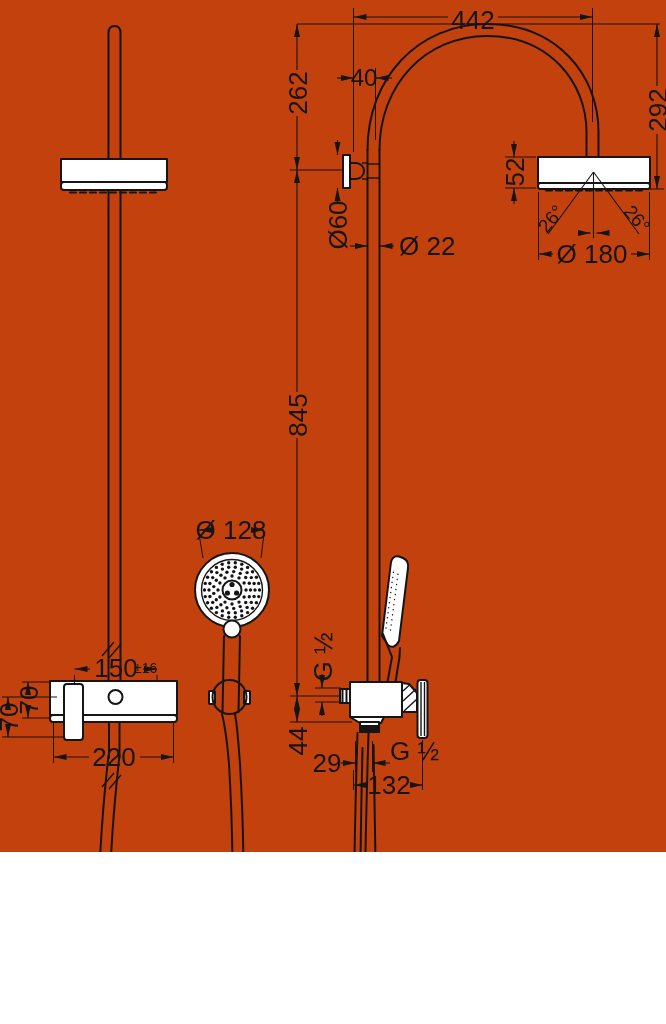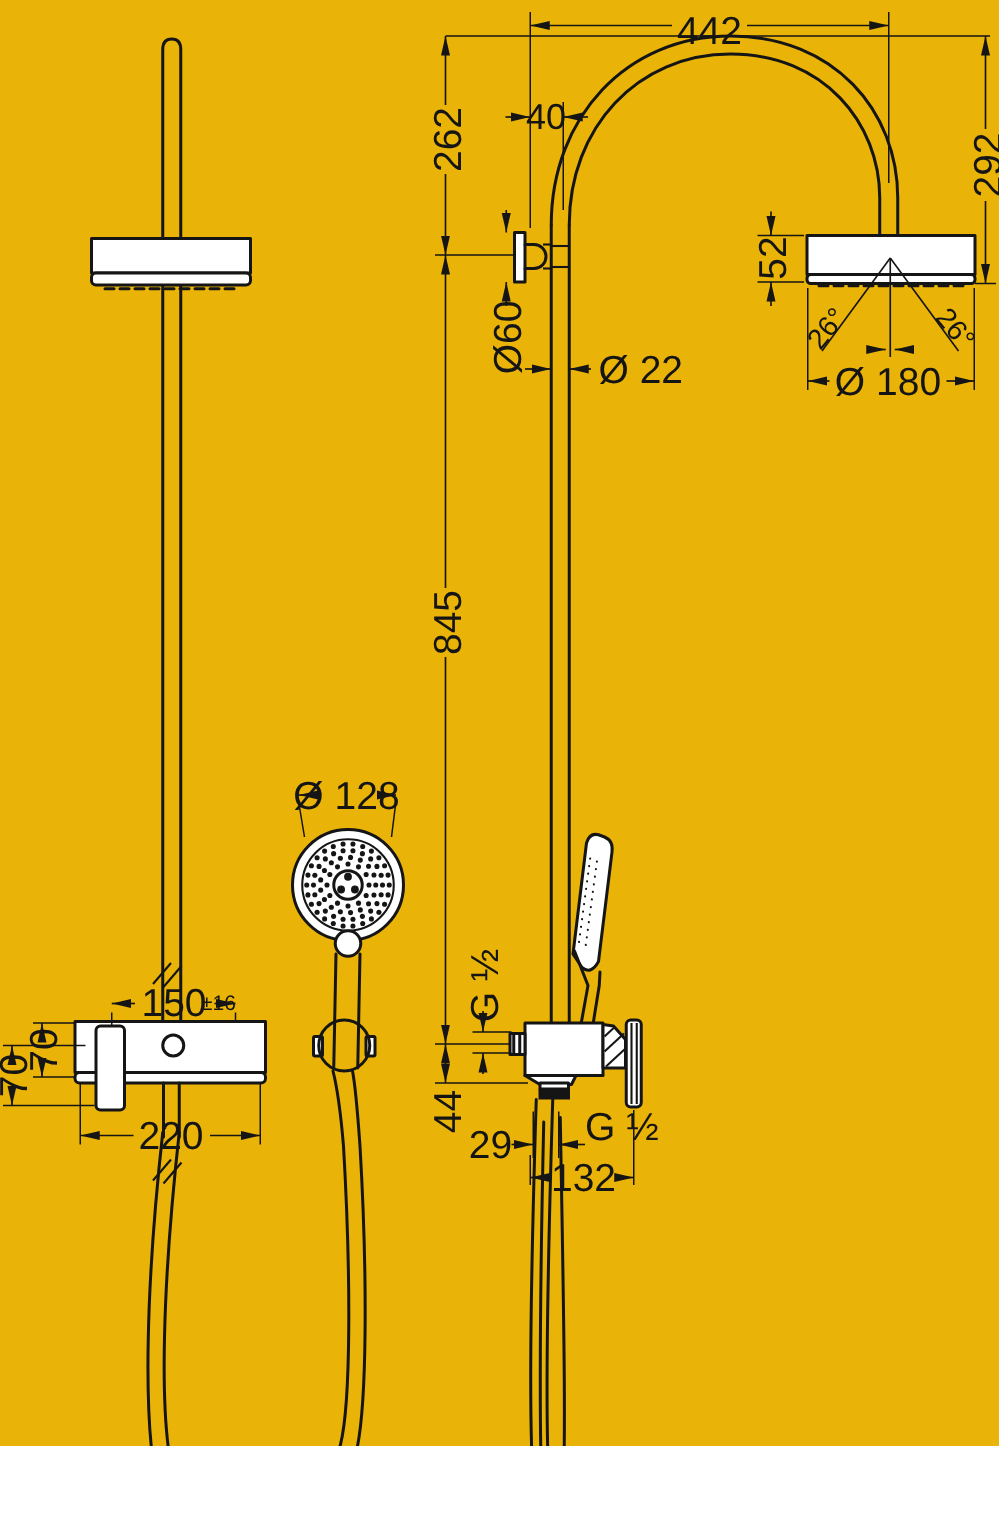--- a/index.html
+++ b/index.html
@@ -1,16 +1,16 @@
 <!DOCTYPE html>
 <html><head>
 <meta charset="utf-8">
 <style>
   html,body{margin:0;padding:0;background:#ffffff;}
-  .stage{position:relative;width:666px;height:964px;background:#eab308;overflow:hidden;text-decoration:underline;}
+  .stage{position:relative;width:666px;height:852px;background:#c2410c;overflow:hidden;text-decoration:underline;}
   svg{display:block;}
   .outline{stroke:#151515;stroke-width:2;fill:none;stroke-linecap:round;stroke-linejoin:round;}
   .thin{stroke:#151515;stroke-width:1.4;fill:none;}
   .dim{stroke:#151515;stroke-width:1.1;fill:none;}
   .ext{stroke:#151515;stroke-width:1;fill:none;}
   .whitefill{fill:#ffffff;}
   .blackfill{fill:#151515;stroke:none;}
   text{font-family:"Liberation Sans","DejaVu Sans",sans-serif;fill:#151515;font-size:26px;}
   text.small{font-size:14px;}
   text.mid{font-size:24px;}

